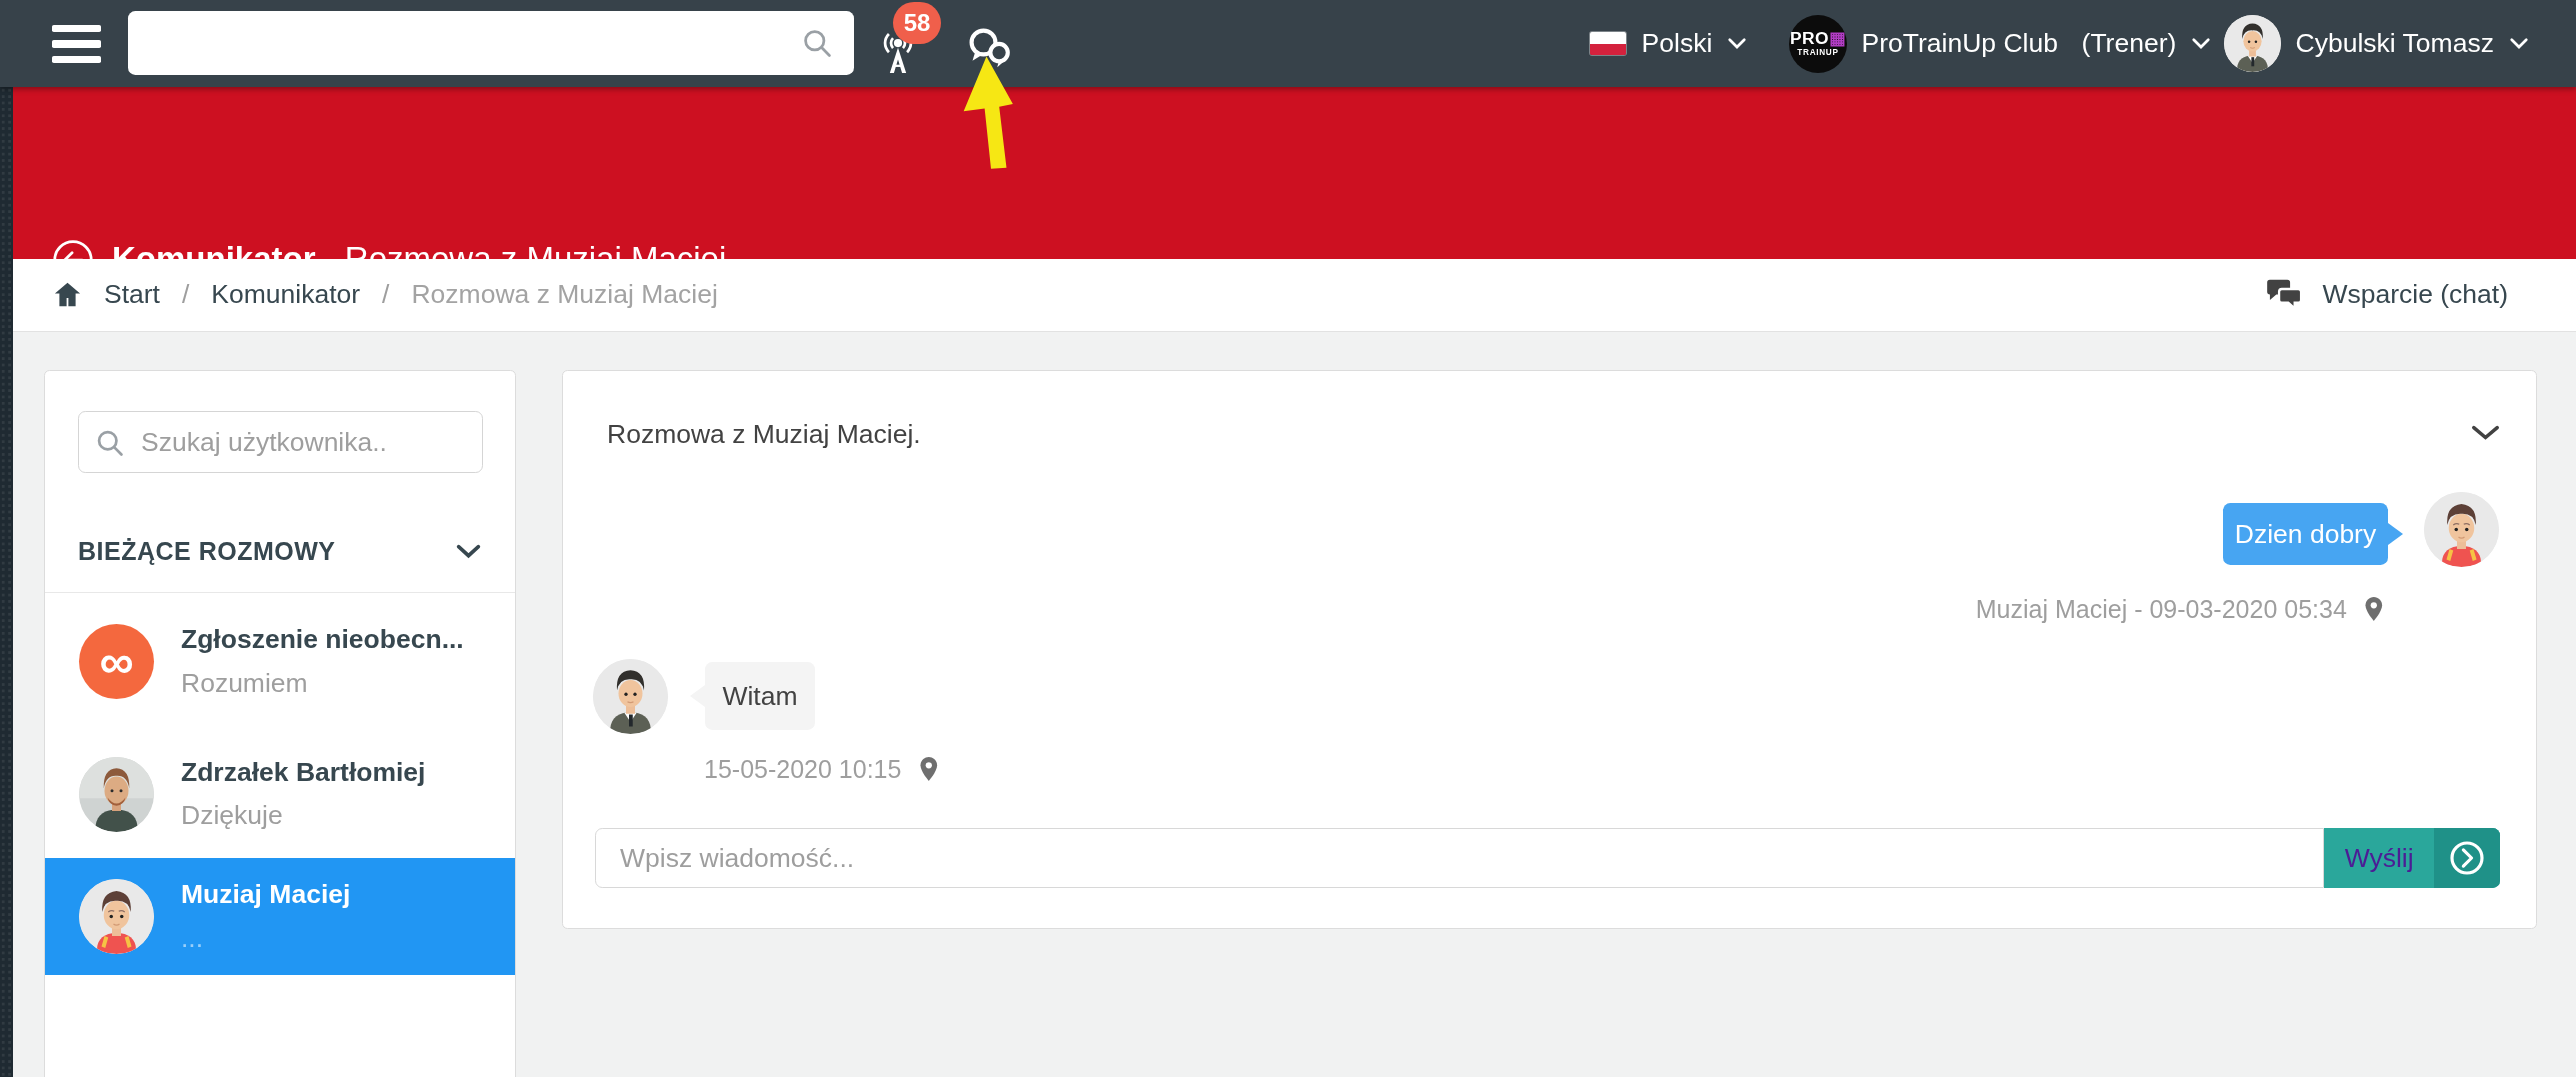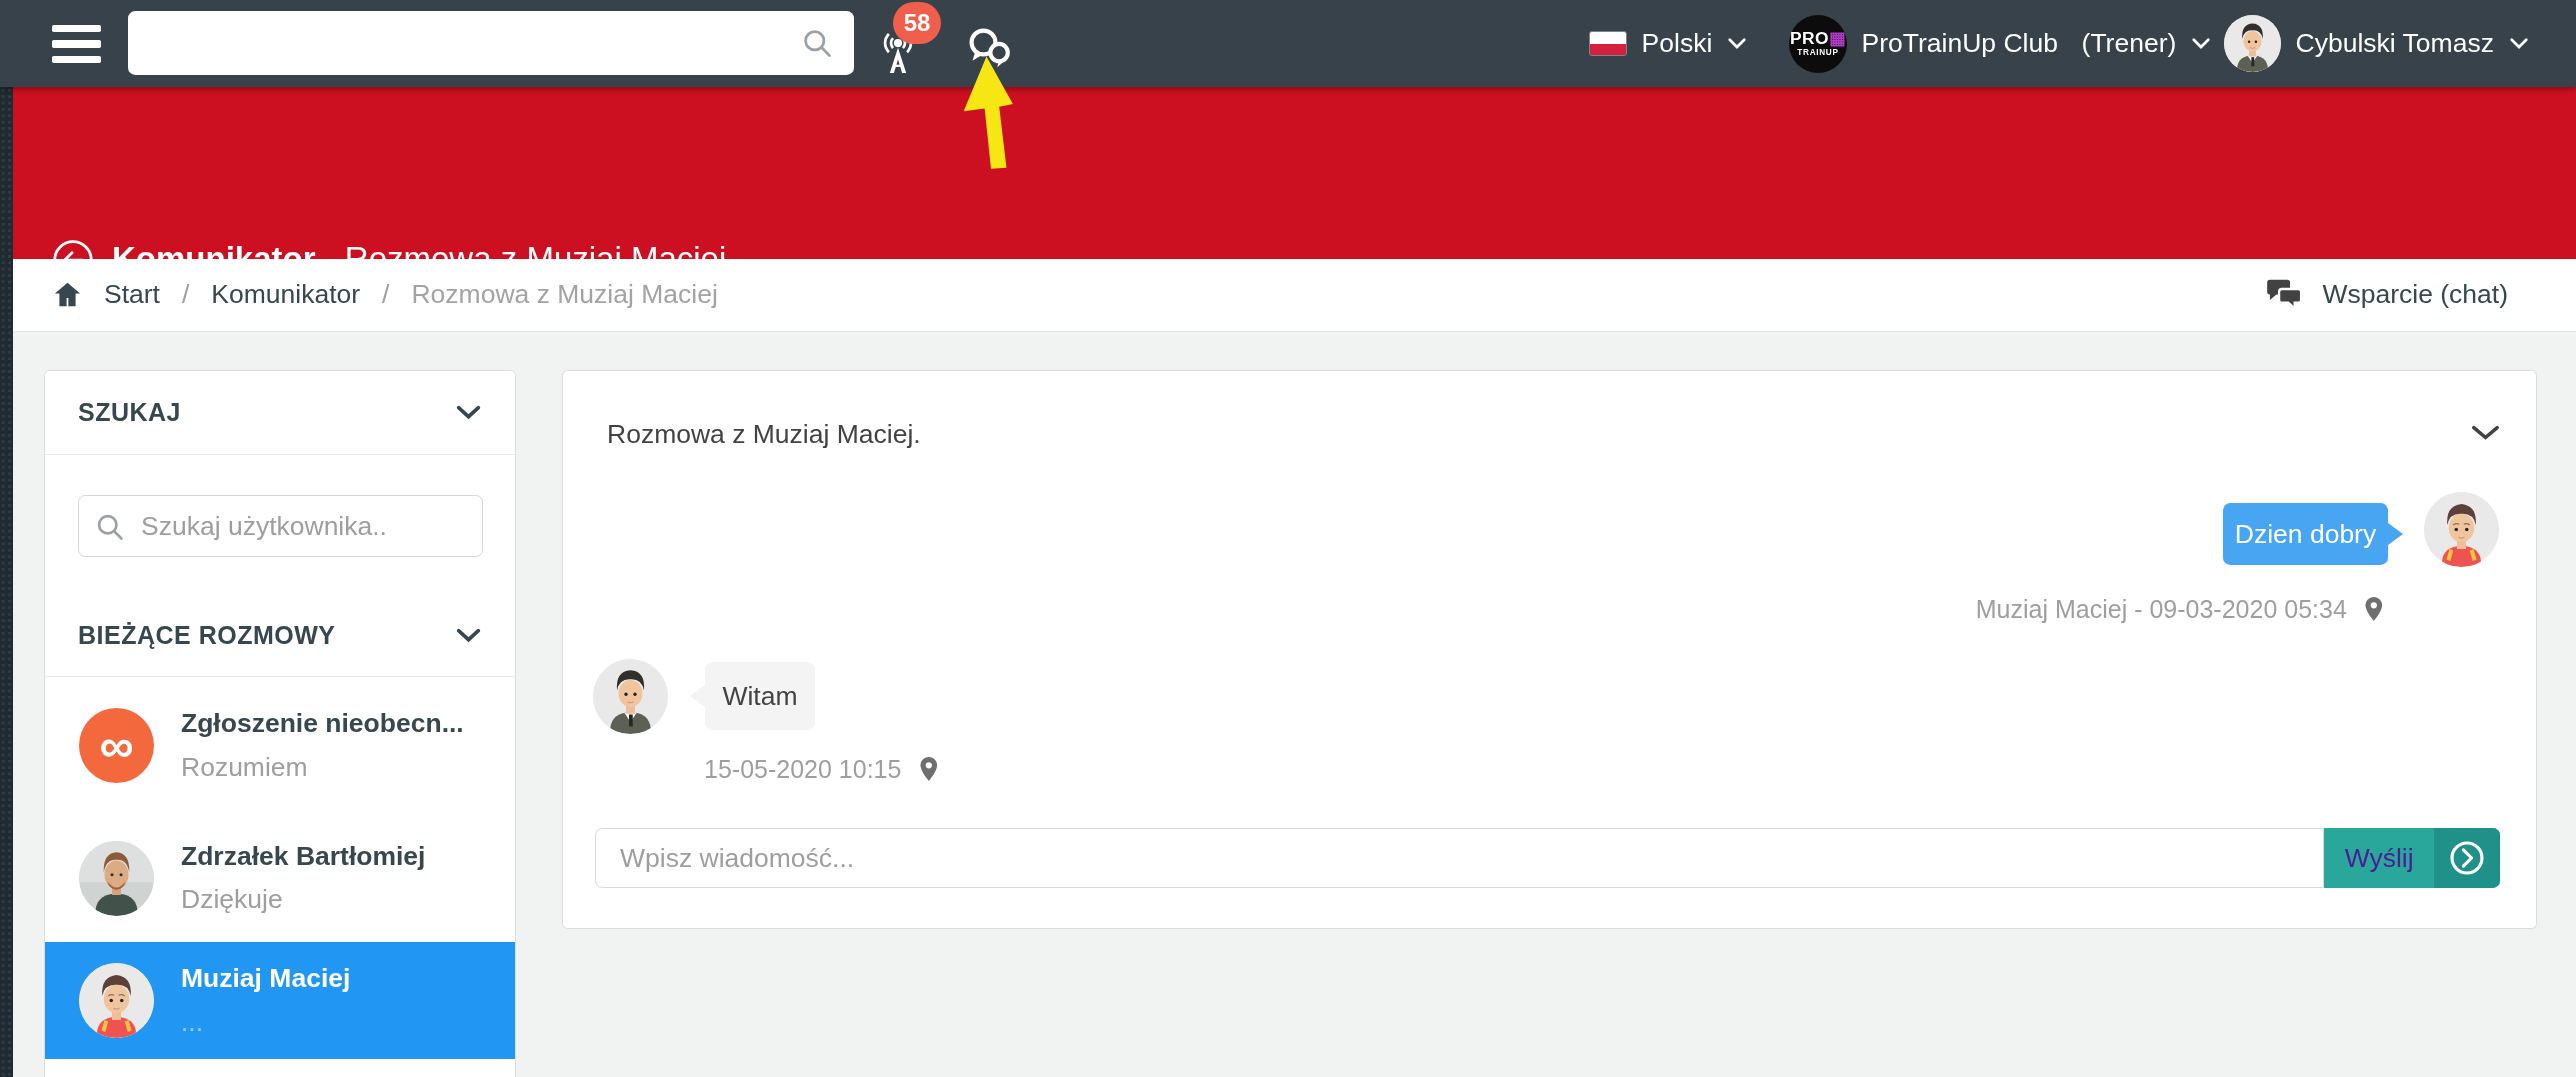--- a/index.html
+++ b/index.html
@@ -269,26 +269,20 @@
         <path d="M3,2 h19 a3,3 0 0 1 3,3 v10 a3,3 0 0 1 -3,3 h-12 l-7,6 v-6 a3,3 0 0 1 -3,-3 V5 a3,3 0 0 1 3,-3 Z" fill="#424242"></path>
         <path d="M16,12 h18 a3,3 0 0 1 3,3 v9 a3,3 0 0 1 -3,3 h-4 v6 l-7,-6 h-7 a3,3 0 0 1 -3,-3 v-9 a3,3 0 0 1 3,-3 Z" fill="#424242" stroke="#fff" stroke-width="2.5"></path>
       </svg>
       <span>Wsparcie (chat)</span>
     </div>
   </div>
 
   <div class="left-strip"></div>
 
   <div class="sidebar">
-    <div class="side-section-head">
-      <span class="t">SZUKAJ</span>
-      <svg width="27" height="16.4" viewBox="0 0 30 18">
-        <polyline points="4,4 15,14 26,4" fill="none" stroke="#37474f" stroke-width="4" stroke-linecap="round"></polyline>
-      </svg>
-    </div>
 
     <div class="side-search-wrap">
       <div class="side-search">
         <svg style="position:absolute; left:16.4px; top:15.5px;" width="31" height="31" viewBox="0 0 34 34">
           <circle cx="14" cy="14" r="9.5" fill="none" stroke="#9aa0a5" stroke-width="3"></circle>
           <line x1="21.5" y1="21.5" x2="29" y2="29" stroke="#9aa0a5" stroke-width="3" stroke-linecap="round"></line>
         </svg>
         <input type="text" placeholder="Szukaj użytkownika.." style="">
       </div>
     </div>

